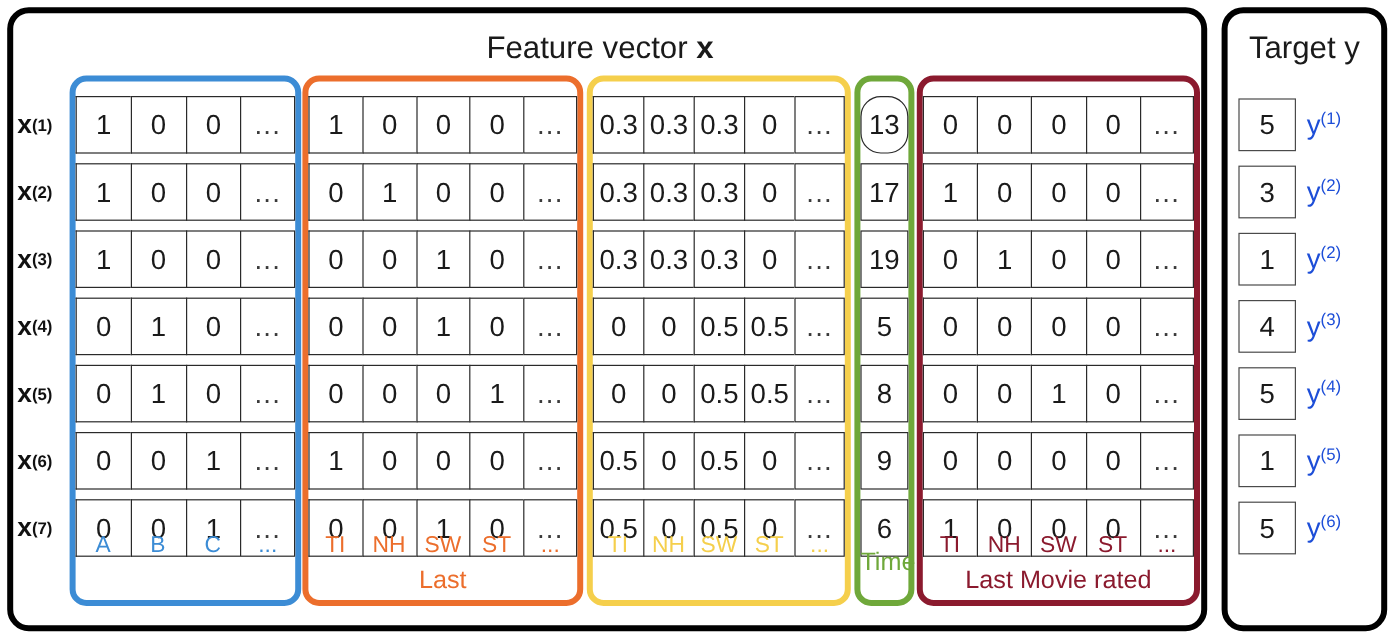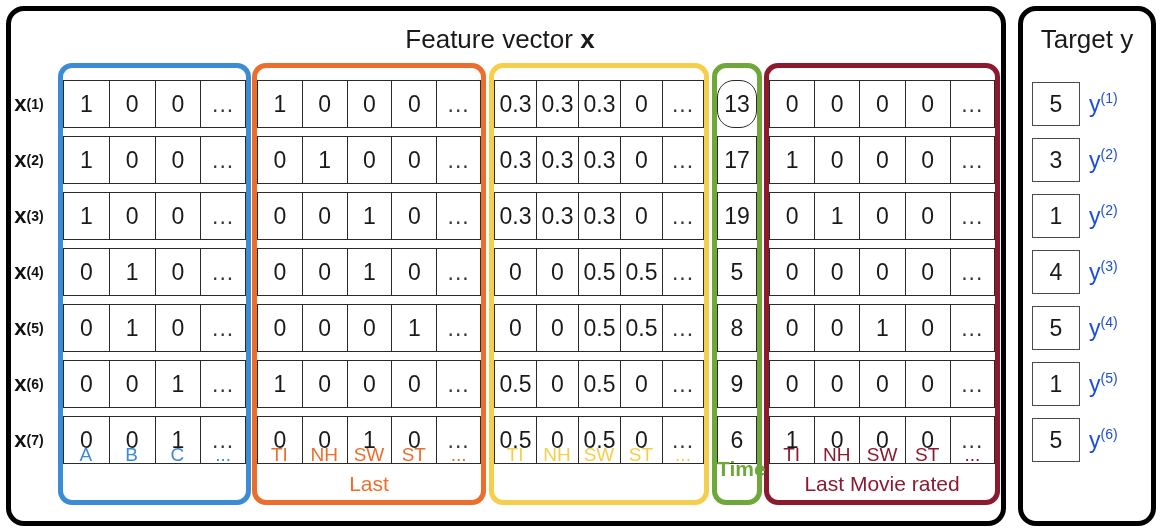--- a/index.html
+++ b/index.html
@@ -509,21 +509,21 @@
       <div class="legend-block" style="left: 494px; width: 210px; color: rgb(245, 207, 76);">
         <div class="legend-codes">
           <span>TI</span>
           <span>NH</span>
           <span>SW</span>
           <span>ST</span>
           <span>...</span>
         </div>
       </div>
       <div class="legend-block" style="left: 717px; width: 40px; color: rgb(111, 168, 58);">
-        <div class="legend-name" style="line-height: 58px; font-weight: bold;">Time</div>
+        <div class="legend-name" style="line-height: 58px;">Time</div>
       </div>
       <div class="legend-block" style="left: 769px; width: 226px; color: rgb(139, 26, 46);">
         <div class="legend-codes">
           <span>TI</span>
           <span>NH</span>
           <span>SW</span>
           <span>ST</span>
           <span>...</span>
         </div>
         <div class="legend-name">Last Movie rated</div>

